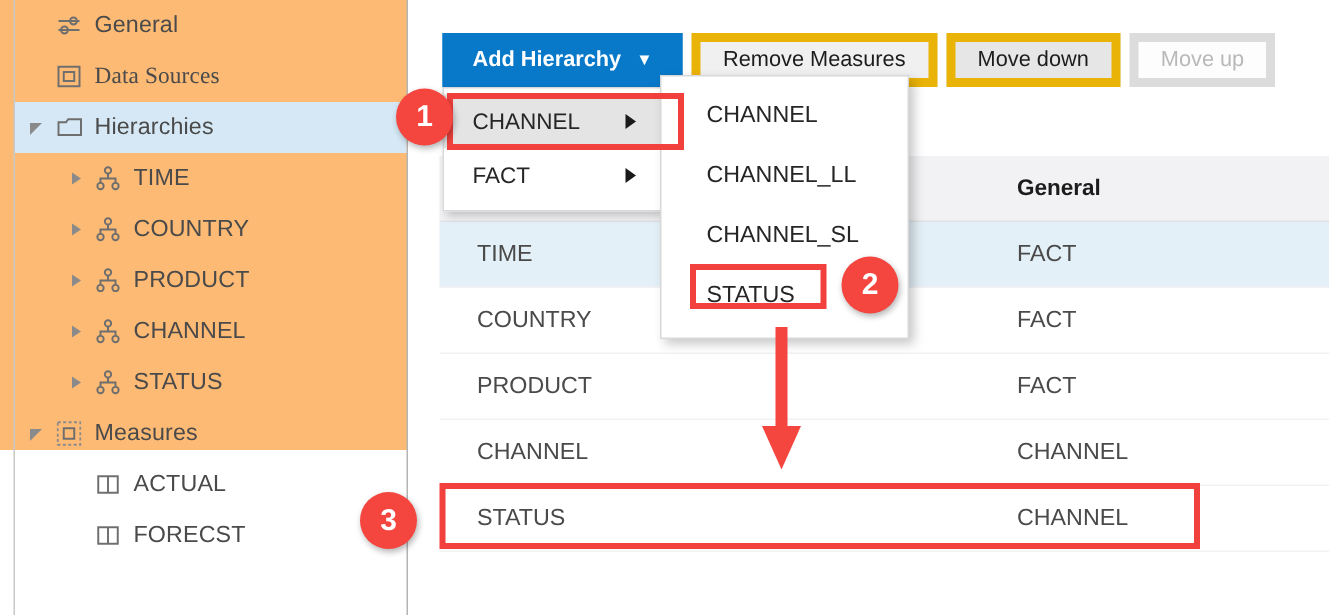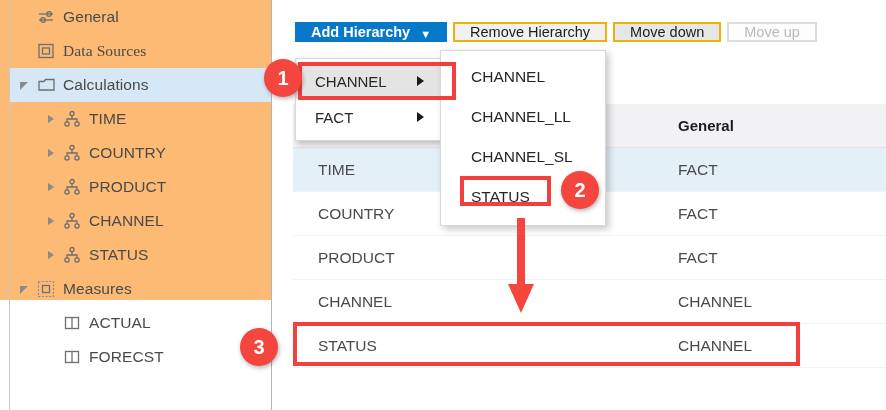--- a/index.html
+++ b/index.html
@@ -48,22 +48,22 @@
     border-top: 8px solid #8a8a8a;
     border-right: 8px solid transparent;
   }
   .ticon { width: 22px; height: 20px; flex: 0 0 22px; margin-right: 6px;
            display: flex; align-items: center; justify-content: center; }
   .tlabel { font-size: 15.5px; color: #4a4a4a; letter-spacing: .1px; }
 
   
   #toolbar { position: absolute; left: 295px; top: 22px; height: 36px; display: flex; }
   .tb-btn {
-    height: 20px; display: flex; align-items: flex-end; justify-content: center;
-    font-size: 14.5px; padding: 0 15px; border: 2px solid #eab308;
+    height: 36px; display: flex; align-items: center; justify-content: center;
+    font-size: 14.5px; padding: 0 15px; border: 6px solid #eab308;
     background: #e6e6e6; color: #1c1c1c; margin-right: 6px; white-space: nowrap;
   }
   .tb-btn.primary {
     background: #0878c8; border-color: #0878c8; color: #ffffff;
     font-weight: 600; padding: 0 14px;
   }
   .tb-btn.primary .caret {
     margin-left: 10px; font-size: 11px; line-height: 1;
   }
   .tb-btn.light { background: #f0f0f0; }
@@ -156,21 +156,21 @@
         <div class="tlabel">Data Sources</div>
       </div>
       <div class="tree-row selected" style="top: 68px;">
         <div style="flex: 0 0 auto; width: 8px;"></div>
         <div class="tw open"></div>
         <div class="ticon">
           <svg width="19" height="18" viewBox="0 0 19 18">
             <path d="M2 5.5 L7 5.5 L8.5 3.5 L17 3.5 L17 14 L2 14 Z" stroke="#6e6e6e" fill="none" stroke-width="1.3"></path>
           </svg>
         </div>
-        <div class="tlabel">Calculations</div>
+        <div class="tlabel">Hierarchies</div>
       </div>
       <div class="tree-row" style="top: 102px;">
         <div style="flex: 0 0 auto; width: 34px;"></div>
         <div class="tw closed"></div>
         <div class="ticon">
           <svg width="18" height="18" viewBox="0 0 18 18">
             <circle cx="9" cy="3.6" r="2.1" stroke="#6e6e6e" fill="none" stroke-width="1.3"></circle>
             <circle cx="4" cy="14" r="2.1" stroke="#6e6e6e" fill="none" stroke-width="1.3"></circle>
             <circle cx="14" cy="14" r="2.1" stroke="#6e6e6e" fill="none" stroke-width="1.3"></circle>
             <path d="M9 5.8 L9 9 M4 11.9 L4 9 L14 9 L14 11.9" stroke="#6e6e6e" fill="none" stroke-width="1.3"></path>
@@ -263,21 +263,21 @@
         </div>
         <div class="tlabel">FORECST</div>
       </div>
     </div>
 
   <div id="toolbar">
     <div class="tb-btn primary">
       <span>Add Hierarchy</span>
       <span class="caret">▼</span>
     </div>
-    <div class="tb-btn light">Remove Hierarchy</div>
+    <div class="tb-btn light">Remove Measures</div>
     <div class="tb-btn">Move down</div>
     <div class="tb-btn disabled">Move up</div>
   </div>
 
   <div id="table">
     <div class="t-head">
       <div class="c1"></div>
       <div class="c2">General</div>
     </div>
     <div id="table-body">

